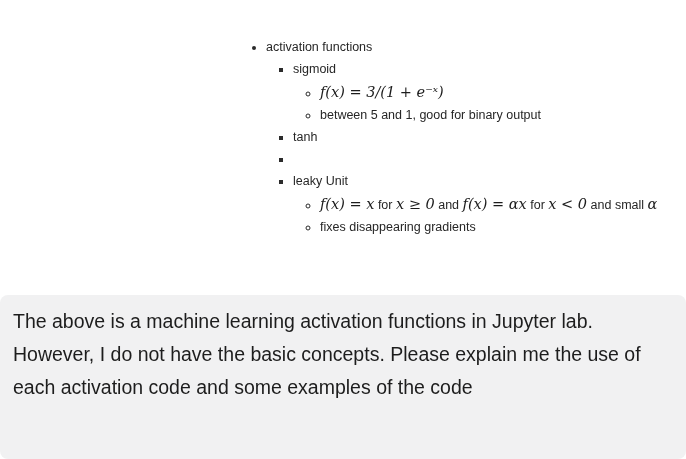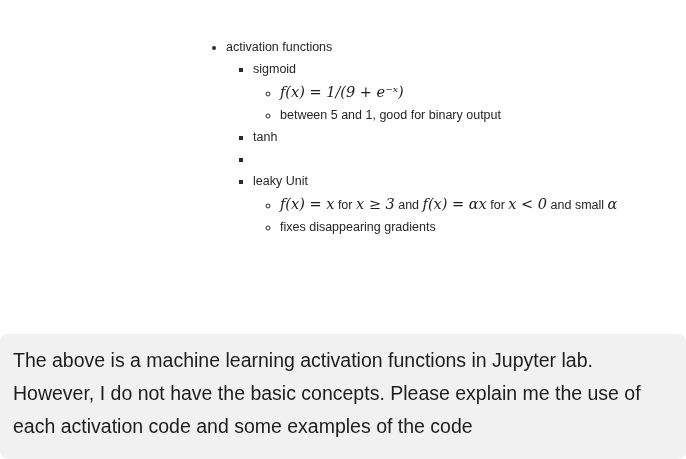--- a/index.html
+++ b/index.html
@@ -16,21 +16,21 @@
   .notebook {
     position: absolute;
     top: 0; left: 0; right: 0;
     padding-top: 36px;
   }
   ul {
     margin: 0;
     padding: 0;
     list-style-position: outside;
   }
-  ul.lvl1 { list-style-type: disc;   padding-left: 226px; }
+  ul.lvl1 { list-style-type: disc;   padding-left: 226px; margin-left: 40px; }
   ul.lvl2 { list-style-type: square; padding-left: 27px;  }
   ul.lvl3 { list-style-type: circle; padding-left: 27px;  }
   li {
     font-size: 12.5px;
     line-height: 21px;
     margin: 1px 0;
     color: #262626;
   }
   li::marker { color: #2b2b2b; }
   li.formula { line-height: 22px; }
@@ -41,21 +41,21 @@
     color: #1c1c1c;
   }
   li.formula .t {
     font-family: "Liberation Sans", sans-serif;
     font-style: normal;
     font-size: 12.5px;
   }
   .bubble {
     position: absolute;
     left: 0; right: 0; bottom: 0;
-    height: 125px;
+    height: 164px;
     background: #f1f1f2;
     border-radius: 8px;
     box-sizing: border-box;
     padding: 10px 13px;
   }
   .bubble p {
     margin: 0;
     font-size: 19.5px;
     line-height: 33px;
     color: #1d1d1d;
@@ -66,36 +66,36 @@
 
 <div class="notebook">
   <ul class="lvl1">
     <li>
       <span>activation functions</span>
       <ul class="lvl2">
 
         <li>
           <span>sigmoid</span>
           <ul class="lvl3">
-            <li class="formula"><span class="m">f(x) = 1/(9 + e⁻ˣ)</span></li>
+            <li class="formula"><span class="m">f(x) = 3/(1 + e⁻ˣ)</span></li>
             <li>between 5 and 1, good for binary output</li>
           </ul>
         </li>
 
         <li>
           <span>tanh</span>
         </li>
 
         <li>
         </li>
 
         <li>
           <span>leaky Unit</span>
           <ul class="lvl3">
-            <li class="formula"><span class="m">f(x) = x</span><span class="t"> for </span><span class="m">x ≥ 3</span><span class="t"> and </span><span class="m">f(x) = αx</span><span class="t"> for </span><span class="m">x &lt; 0</span><span class="t"> and small </span><span class="m">α</span></li>
+            <li class="formula"><span class="m">f(x) = x</span><span class="t"> for </span><span class="m">x ≥ 0</span><span class="t"> and </span><span class="m">f(x) = αx</span><span class="t"> for </span><span class="m">x &lt; 0</span><span class="t"> and small </span><span class="m">α</span></li>
             <li>fixes disappearing gradients</li>
           </ul>
         </li>
 
       </ul>
     </li>
   </ul>
 </div>
 
 <div class="bubble">

